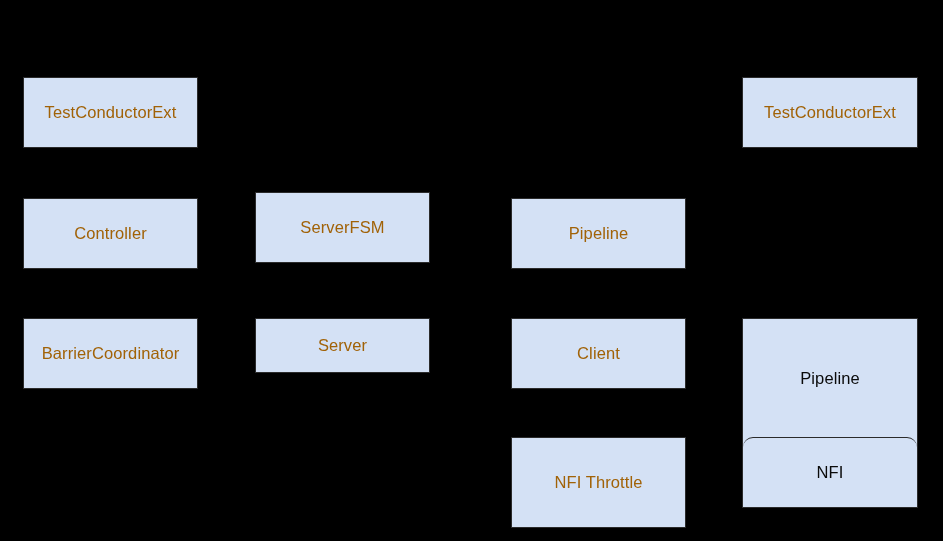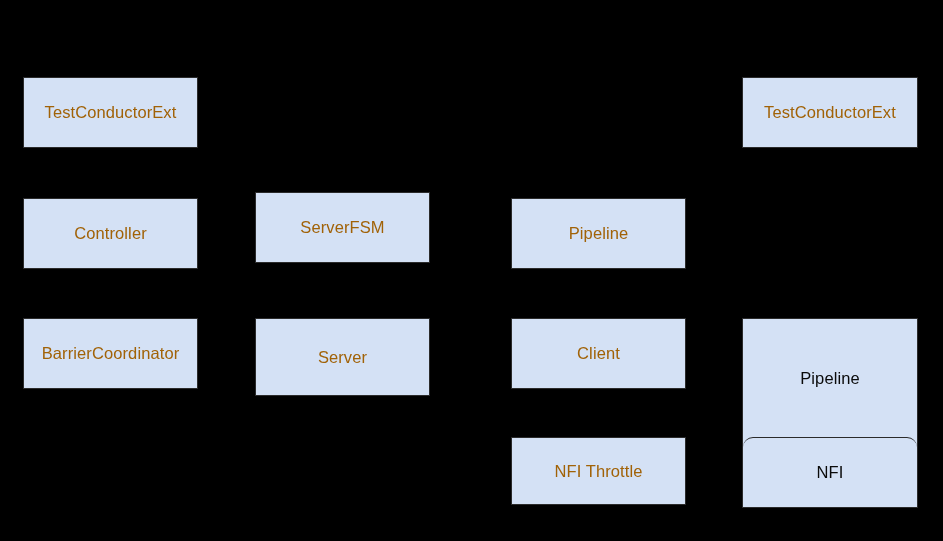--- a/index.html
+++ b/index.html
@@ -80,29 +80,29 @@
   </div>
 
   <div class="node" style="left:511px; top:198px; width:175px; height:71px;">
     <span>Pipeline</span>
   </div>
 
   <div class="node" style="left:23px; top:318px; width:175px; height:71px;">
     <span>BarrierCoordinator</span>
   </div>
 
-  <div class="node" style="left:255px; top:318px; width:175px; height:78px;">
+  <div class="node" style="left:255px; top:318px; width:175px; height:55px;">
     <span>Server</span>
   </div>
 
   <div class="node" style="left:511px; top:318px; width:175px; height:71px;">
     <span>Client</span>
   </div>
 
-  <div class="node" style="left:511px; top:437px; width:175px; height:68px;">
+  <div class="node" style="left:511px; top:437px; width:175px; height:91px;">
     <span>NFI Throttle</span>
   </div>
 
   <div class="stack" style="left:742px; top:318px; width:176px; height:190px;">
     <div class="cell" style="height:118px;">
       <span>Pipeline</span>
     </div>
     <div class="cell divided" style="height:70px;">
       <span>NFI</span>
     </div>

